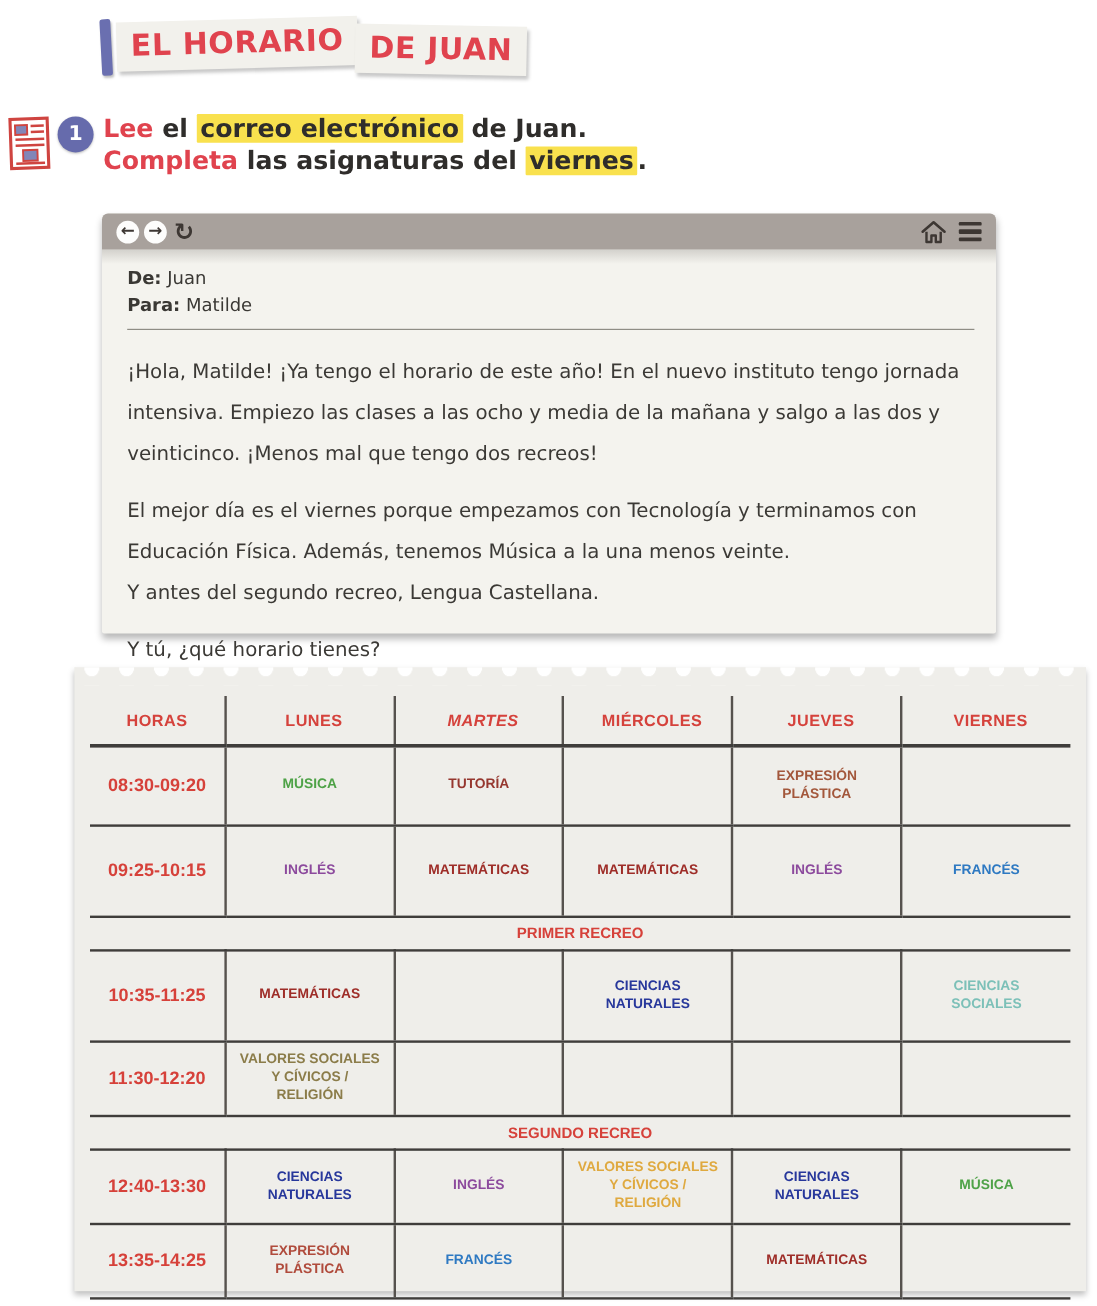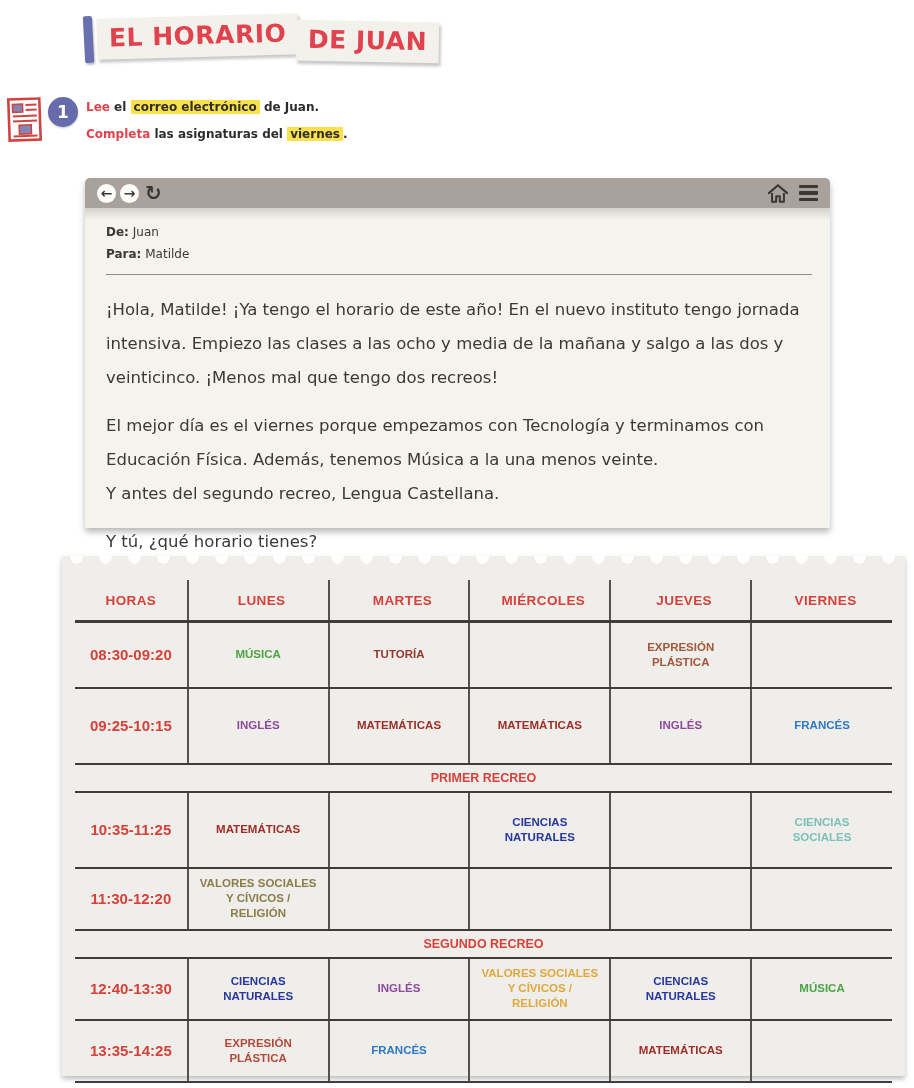--- a/index.html
+++ b/index.html
@@ -13,38 +13,38 @@
   .strip{background:#f2f1ec;box-shadow:2px 3px 3px rgba(0,0,0,.22);padding:5px 12px 7px 12px;
          font-weight:bold;font-size:25px;letter-spacing:.5px;color:#e0434e;white-space:nowrap;}
   .strip1{transform:rotate(-1.6deg);}
   .strip2{transform:rotate(1.1deg) translateY(5px);margin-left:-2px;}
   
   .exercise{position:absolute;left:6px;top:94px;display:flex;align-items:flex-start;}
   .doc-icon{margin-top:2px;}
   .num-badge{width:30px;height:30px;border-radius:50%;background:#666bac;color:#fff;font-weight:bold;
              font-size:17px;display:flex;align-items:center;justify-content:center;margin:3px 8px 0 4px;
              box-shadow:0 1px 2px rgba(0,0,0,.25);}
-  .instr{font-weight:bold;font-size:12px;line-height:27px;color:#2f2d2b;}
+  .instr{font-weight:bold;font-size:21px;line-height:27px;color:#2f2d2b;}
   .instr .red{color:#e0434e;}
   .instr .hl{background:#f9e14e;padding:0 3px;border-radius:1px;}
   
   .window{position:absolute;left:85px;top:178px;width:745px;height:350px;background:#f4f3ee;
           border-radius:5px 5px 2px 2px;box-shadow:0 4px 6px rgba(0,0,0,.28);}
   .win-bar{height:30px;background:#a8a19c;border-radius:5px 5px 0 0;display:flex;align-items:center;padding:0 12px;}
   .nav-circle{width:19px;height:19px;border-radius:50%;background:#fdfdfc;color:#3d3733;display:flex;
               align-items:center;justify-content:center;font-size:14px;font-weight:bold;margin-right:4px;cursor:pointer;}
   .refresh{color:#3d3733;font-size:20px;font-weight:bold;margin-left:2px;line-height:1;cursor:pointer;}
   .bar-spacer{flex:1;}
   .home-ic{margin-right:10px;cursor:pointer;display:flex;}
   .menu-ic{display:flex;flex-direction:column;justify-content:center;gap:3px;cursor:pointer;}
   .menu-ic span{display:block;width:19px;height:3.2px;background:#3d3733;border-radius:1px;}
   .win-body{position:relative;height:320px;}
   .win-body::before{content:"";position:absolute;top:0;left:0;right:0;height:12px;
      background:linear-gradient(to bottom, rgba(60,55,50,.18), rgba(60,55,50,0));}
-  .mail-head{padding:13px 0 0 21px;font-size:12px;color:#3a3834;line-height:22px;}
+  .mail-head{padding:13px 0 0 21px;font-size:15px;color:#3a3834;line-height:22px;}
   .mail-head b{font-weight:bold;}
   .mail-sep{border:none;border-top:1.5px solid #8f8d85;margin:9px 18px 0 21px;}
   .mail-text{padding:4px 20px 0 21px;font-size:16.5px;color:#3b3935;}
   .mail-text p{margin:14px 0 0 0;line-height:34px;white-space:pre-line;}
   
   .paper{position:absolute;left:62px;top:556px;width:843px;height:520px;background:#efeeea;
          box-shadow:0 3px 5px rgba(0,0,0,.25);}
   .paper::before{content:"";position:absolute;top:0;left:0;right:0;height:15px;
      background-image:radial-gradient(ellipse 9px 11px at 50% 0%, #ffffff 68%, rgba(255,255,255,0) 72%);
      background-size:29px 15px;background-repeat:repeat-x;}
@@ -132,21 +132,21 @@
         <col class="c-day">
         <col class="c-day">
         <col class="c-day">
         <col class="c-day">
         <col class="c-day">
     </colgroup>
     <thead>
         <tr>
           <th style="color: rgb(213, 66, 60);">HORAS</th>
           <th style="color: rgb(213, 66, 60);">LUNES</th>
-          <th style="color: rgb(213, 66, 60);">MARTES</th>
+          <th style="color: rgb(213, 66, 60); font-style: italic;">MARTES</th>
           <th style="color: rgb(213, 66, 60);">MIÉRCOLES</th>
           <th style="color: rgb(213, 66, 60);">JUEVES</th>
           <th style="color: rgb(213, 66, 60);">VIERNES</th>
         </tr>
       </thead>
     <tbody>
         <tr class="rowc r1">
           <td class="time" style="color: rgb(214, 65, 58);">08:30-09:20</td>
           <td class="subj" style="color: rgb(78, 162, 71);">MÚSICA</td>
           <td class="subj" style="color: rgb(150, 55, 47);">TUTORÍA</td>

